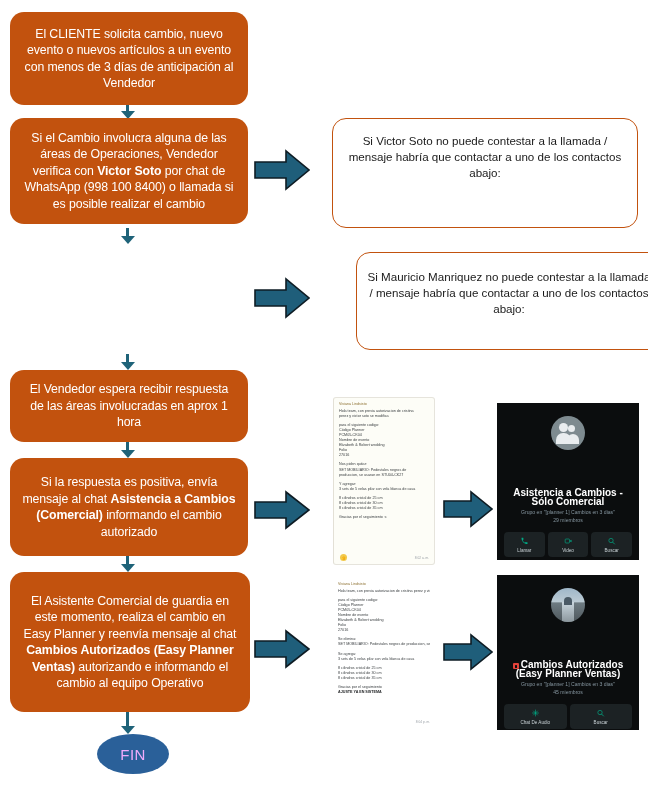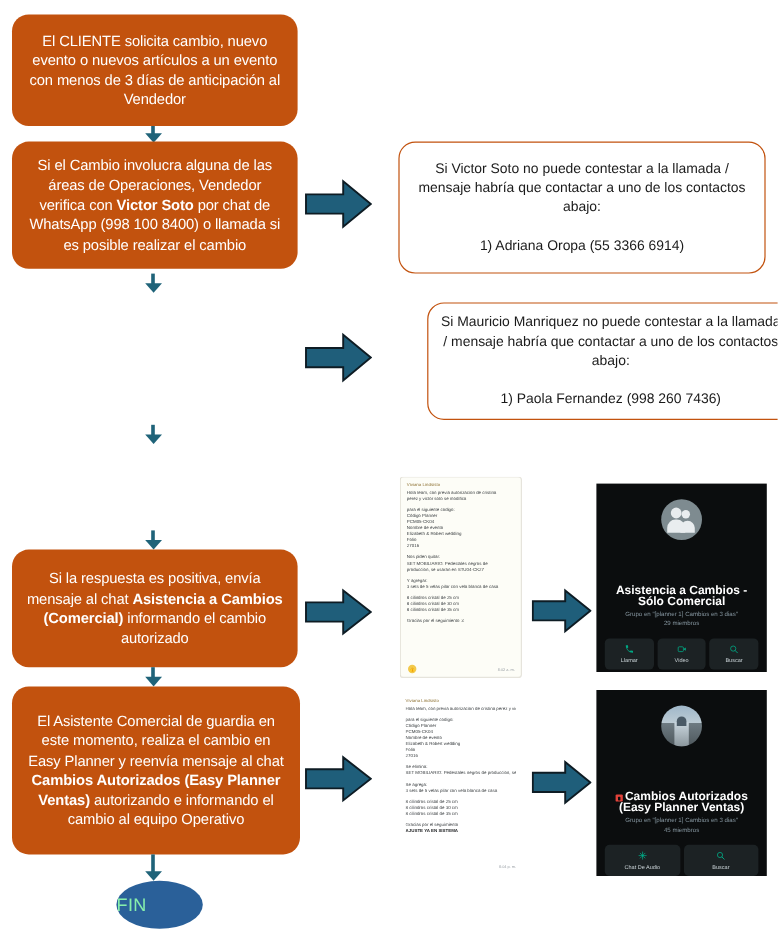--- a/index.html
+++ b/index.html
@@ -54,24 +54,24 @@
     padding: 6px 10px;
     font-size: 11.6px;
     line-height: 16px;
   }
 
   
   .fin {
     position: absolute;
     background: #2A6099;
     border-radius: 50%;
-    color: #86efac;
+    color: #f0abfc;
     display: flex;
     align-items: center;
-    justify-content: flex-start;
+    justify-content: center;
     font-size: 15px;
     letter-spacing: 0.4px;
   }
 
   
   .vconn {
     position: absolute;
     width: 14px;
   }
   .vconn .stem {
@@ -304,42 +304,44 @@
 
   <div class="blockarrow" style="left:254px; top:148px; width:56px; height:45px;">
     <svg viewBox="0 0 56 45" preserveAspectRatio="none">
       <polygon points="1,14 32,14 32,3 55,22 32,41 32,30 1,30" fill="#1F5E7A" stroke="#0E1C24" stroke-width="1.6" stroke-linejoin="miter"></polygon>
     </svg>
   </div>
 
   <div class="note" style="left:332px; top:118px; width:306px; height:110px;">
     <span class="txt">
       <span>Si Victor Soto no puede contestar a la llamada / mensaje habría que contactar a uno de los contactos abajo:</span><br><br>
-      <span>1) Adriana Oropa (55 3366 6914)</span><br>
+      <br>
     </span>
   </div>
 
   <div class="vconn" style="left:121px; top:354px; height:16px;">
     <div class="stem" style="height:9px;"></div>
     <div class="head" style="top:8px;"></div>
   </div>
 
   <div class="blockarrow" style="left:254px; top:276px; width:56px; height:45px;">
     <svg viewBox="0 0 56 45" preserveAspectRatio="none">
       <polygon points="1,14 32,14 32,3 55,22 32,41 32,30 1,30" fill="#1F5E7A" stroke="#0E1C24" stroke-width="1.6" stroke-linejoin="miter"></polygon>
     </svg>
   </div>
 
   <div class="note" style="left:332px; top:252px; width:306px; height:98px;margin-left:24px;">
     <span class="txt">
       <span>Si Mauricio Manriquez no puede contestar a la llamada / mensaje habría que contactar a uno de los contactos abajo:</span><br><br>
-      <span>1) Paola Fernandez (998 260 7436)</span>
     </span>
   </div>
 
+  <div class="proc" style="left:10px; top:370px; width:238px; height:72px;">
+    <span class="txt">El Vendedor espera recibir respuesta de las áreas involucradas en aprox 1 hora</span>
+  </div>
   <div class="vconn" style="left:121px; top:442px; height:16px;">
     <div class="stem" style="height:9px;"></div>
     <div class="head" style="top:8px;"></div>
   </div>
 
   <div class="proc" style="left:10px; top:458px; width:238px; height:98px;">
     <span class="txt">Si la respuesta es positiva, envía mensaje al chat <b>Asistencia a Cambios (Comercial)</b> informando el cambio autorizado</span>
   </div>
   <div class="vconn" style="left:121px; top:556px; height:16px;">
     <div class="stem" style="height:9px;"></div>

